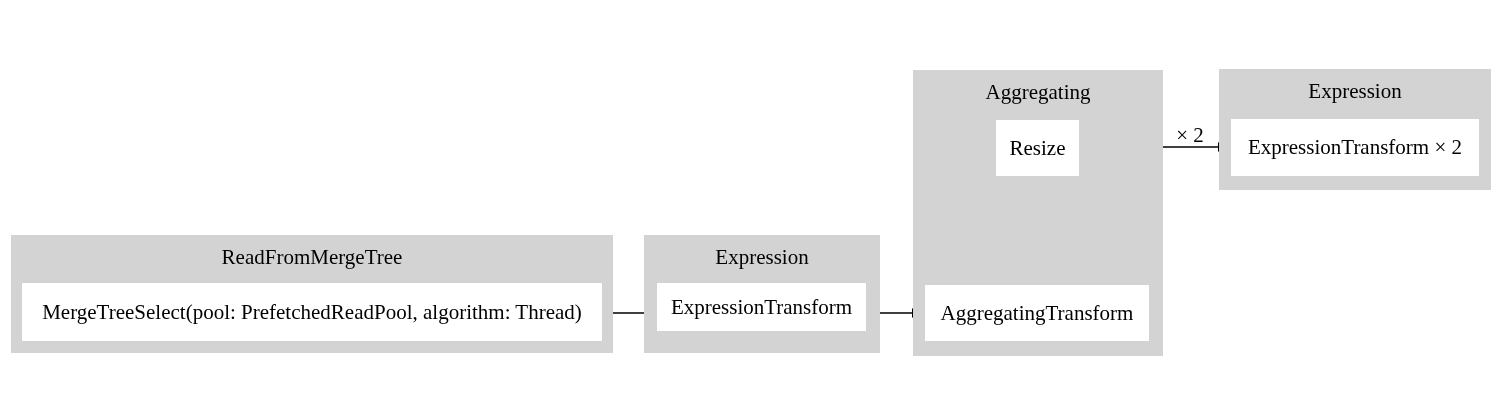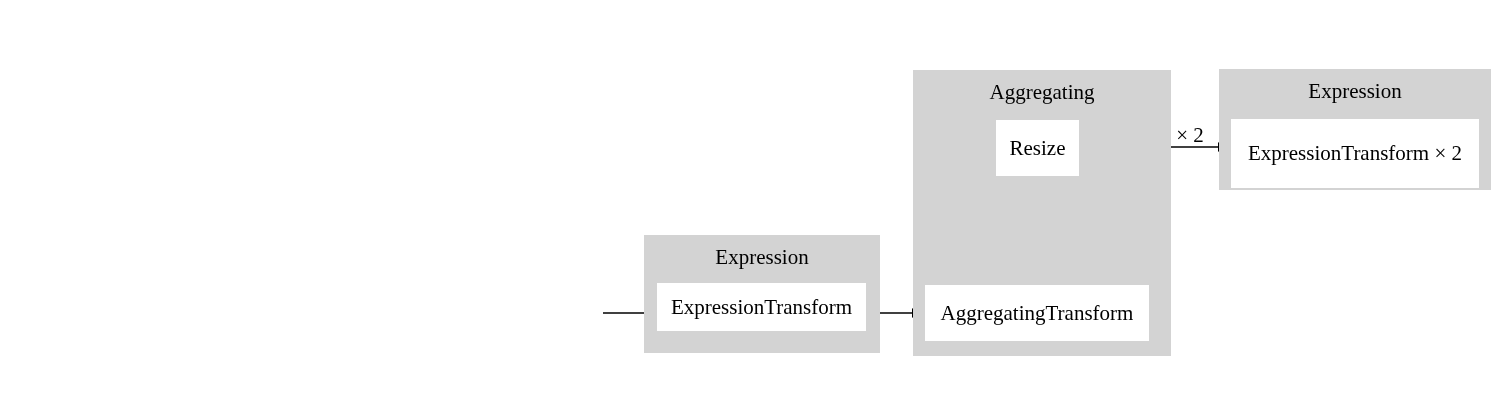--- a/index.html
+++ b/index.html
@@ -50,28 +50,28 @@
   .edge-label {
     position: absolute;
     font-size: 21px;
     line-height: 22px;
     text-align: center;
     white-space: nowrap;
   }
   
   .c1 { left: 11px;   top: 235px; width: 602px; height: 118px; }
   .c2 { left: 644px;  top: 235px; width: 236px; height: 118px; }
-  .c3 { left: 913px;  top: 70px;  width: 250px; height: 286px; padding-left: 8px; }
+  .c3 { left: 913px;  top: 70px;  width: 250px; height: 286px; }
   .c4 { left: 1219px; top: 69px;  width: 272px; height: 121px; }
   
   .n1 { left: 11px; top: 48px;  width: 580px; height: 58px; }
   .n2 { left: 13px; top: 48px;  width: 209px; height: 48px; }
   .n-resize { left: 83px; top: 50px;  width: 83px;  height: 56px; }
   .n-aggt   { left: 12px; top: 215px; width: 224px; height: 56px; }
-  .n4 { left: 12px; top: 50px;  width: 248px; height: 69px; }
+  .n4 { left: 12px; top: 50px;  width: 248px; height: 57px; }
   .el-x2 { left: 1161px; top: 124px; width: 58px; }
 </style>
 </head>
 <body>
 
 <div class="canvas">
 
   <svg class="edges-layer" width="1502" height="410" viewBox="0 0 1502 410" xmlns="http://www.w3.org/2000/svg">
     <g stroke="#000000" fill="#000000" stroke-width="1.7">
       <line x1="603" y1="313" x2="645" y2="313"></line>
@@ -84,20 +84,24 @@
     <g stroke="#000000" fill="#000000" stroke-width="1.7">
       <line x1="1037" y1="285" x2="1037" y2="189"></line>
       <polygon points="1037,176 1032.2,189 1041.8,189" stroke="none"></polygon>
     </g>
     <g stroke="#000000" fill="#000000" stroke-width="1.7">
       <line x1="1079" y1="147" x2="1219" y2="147"></line>
       <polygon points="1231,147 1218,142.2 1218,151.8" stroke="none"></polygon>
     </g>
   </svg>
 
+  <div class="cluster c1">
+    <div class="cluster-label">ReadFromMergeTree</div>
+    <div class="node n1">MergeTreeSelect(pool: PrefetchedReadPool, algorithm: Thread)</div>
+  </div>
 
   <div class="cluster c2">
     <div class="cluster-label">Expression</div>
     <div class="node n2">ExpressionTransform</div>
   </div>
 
   <div class="cluster c3">
     <div class="cluster-label">Aggregating</div>
     <div class="node n-aggt">AggregatingTransform</div>
     <div class="node n-resize">Resize</div>

